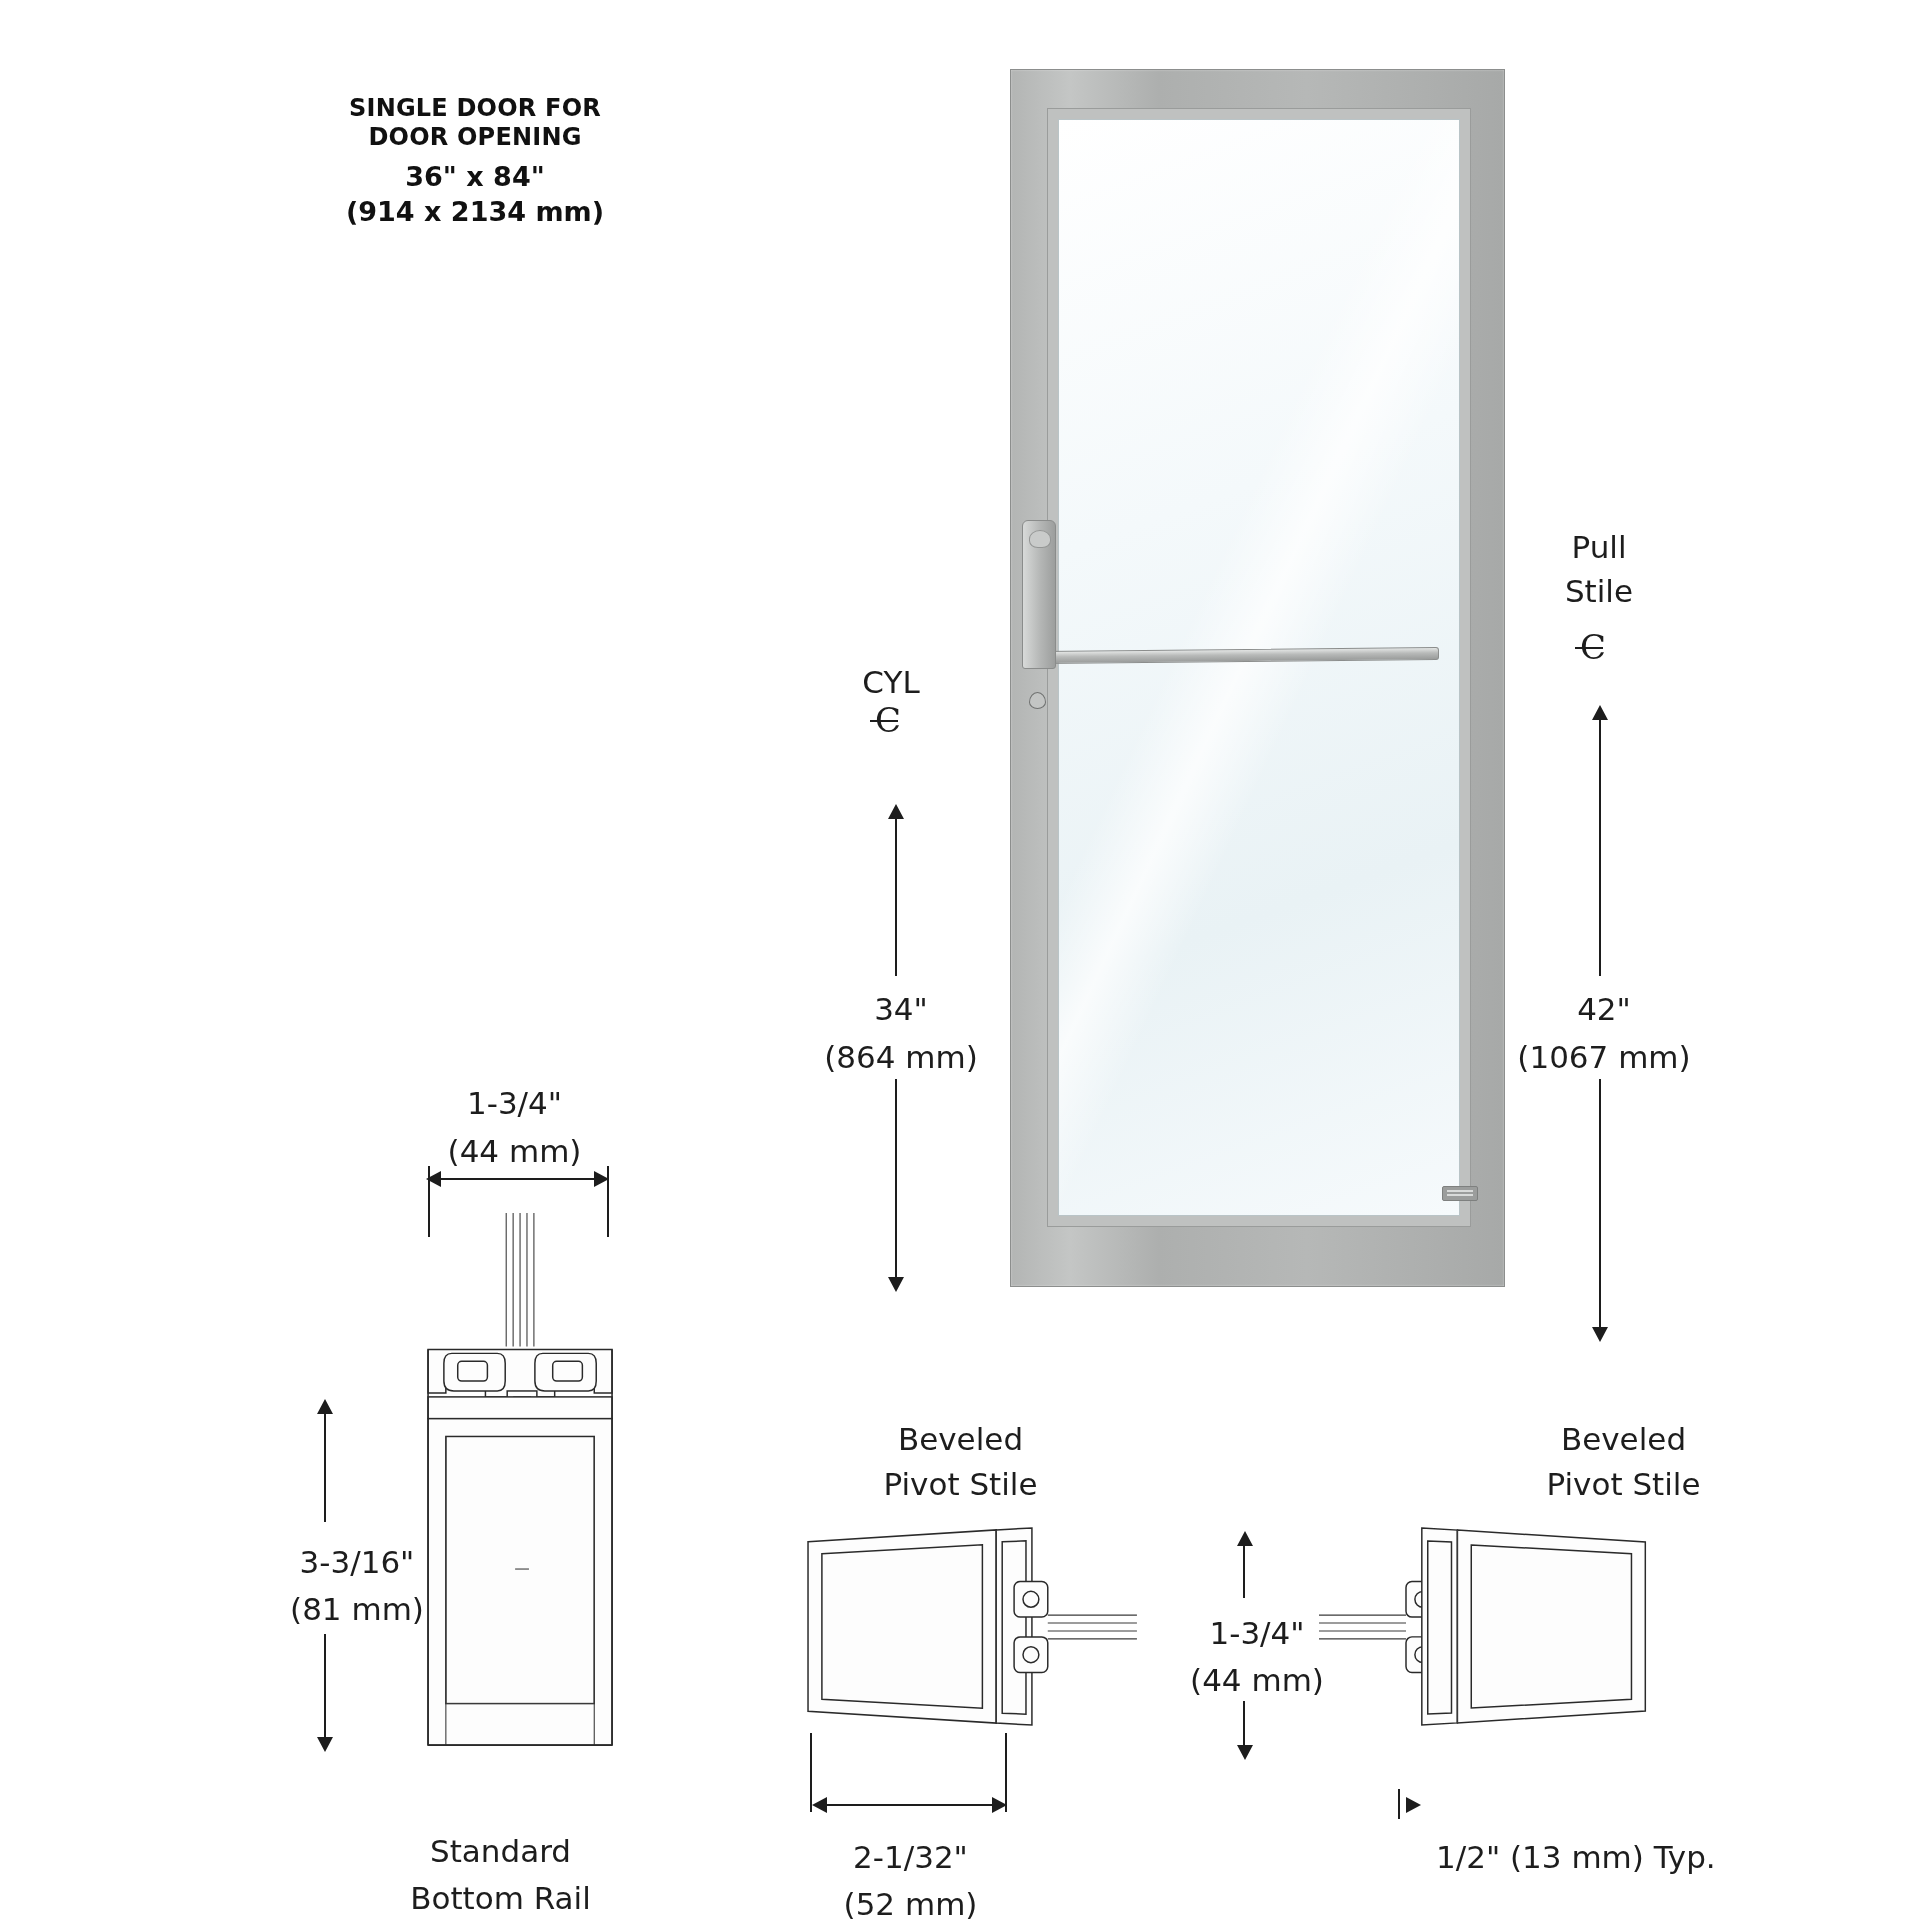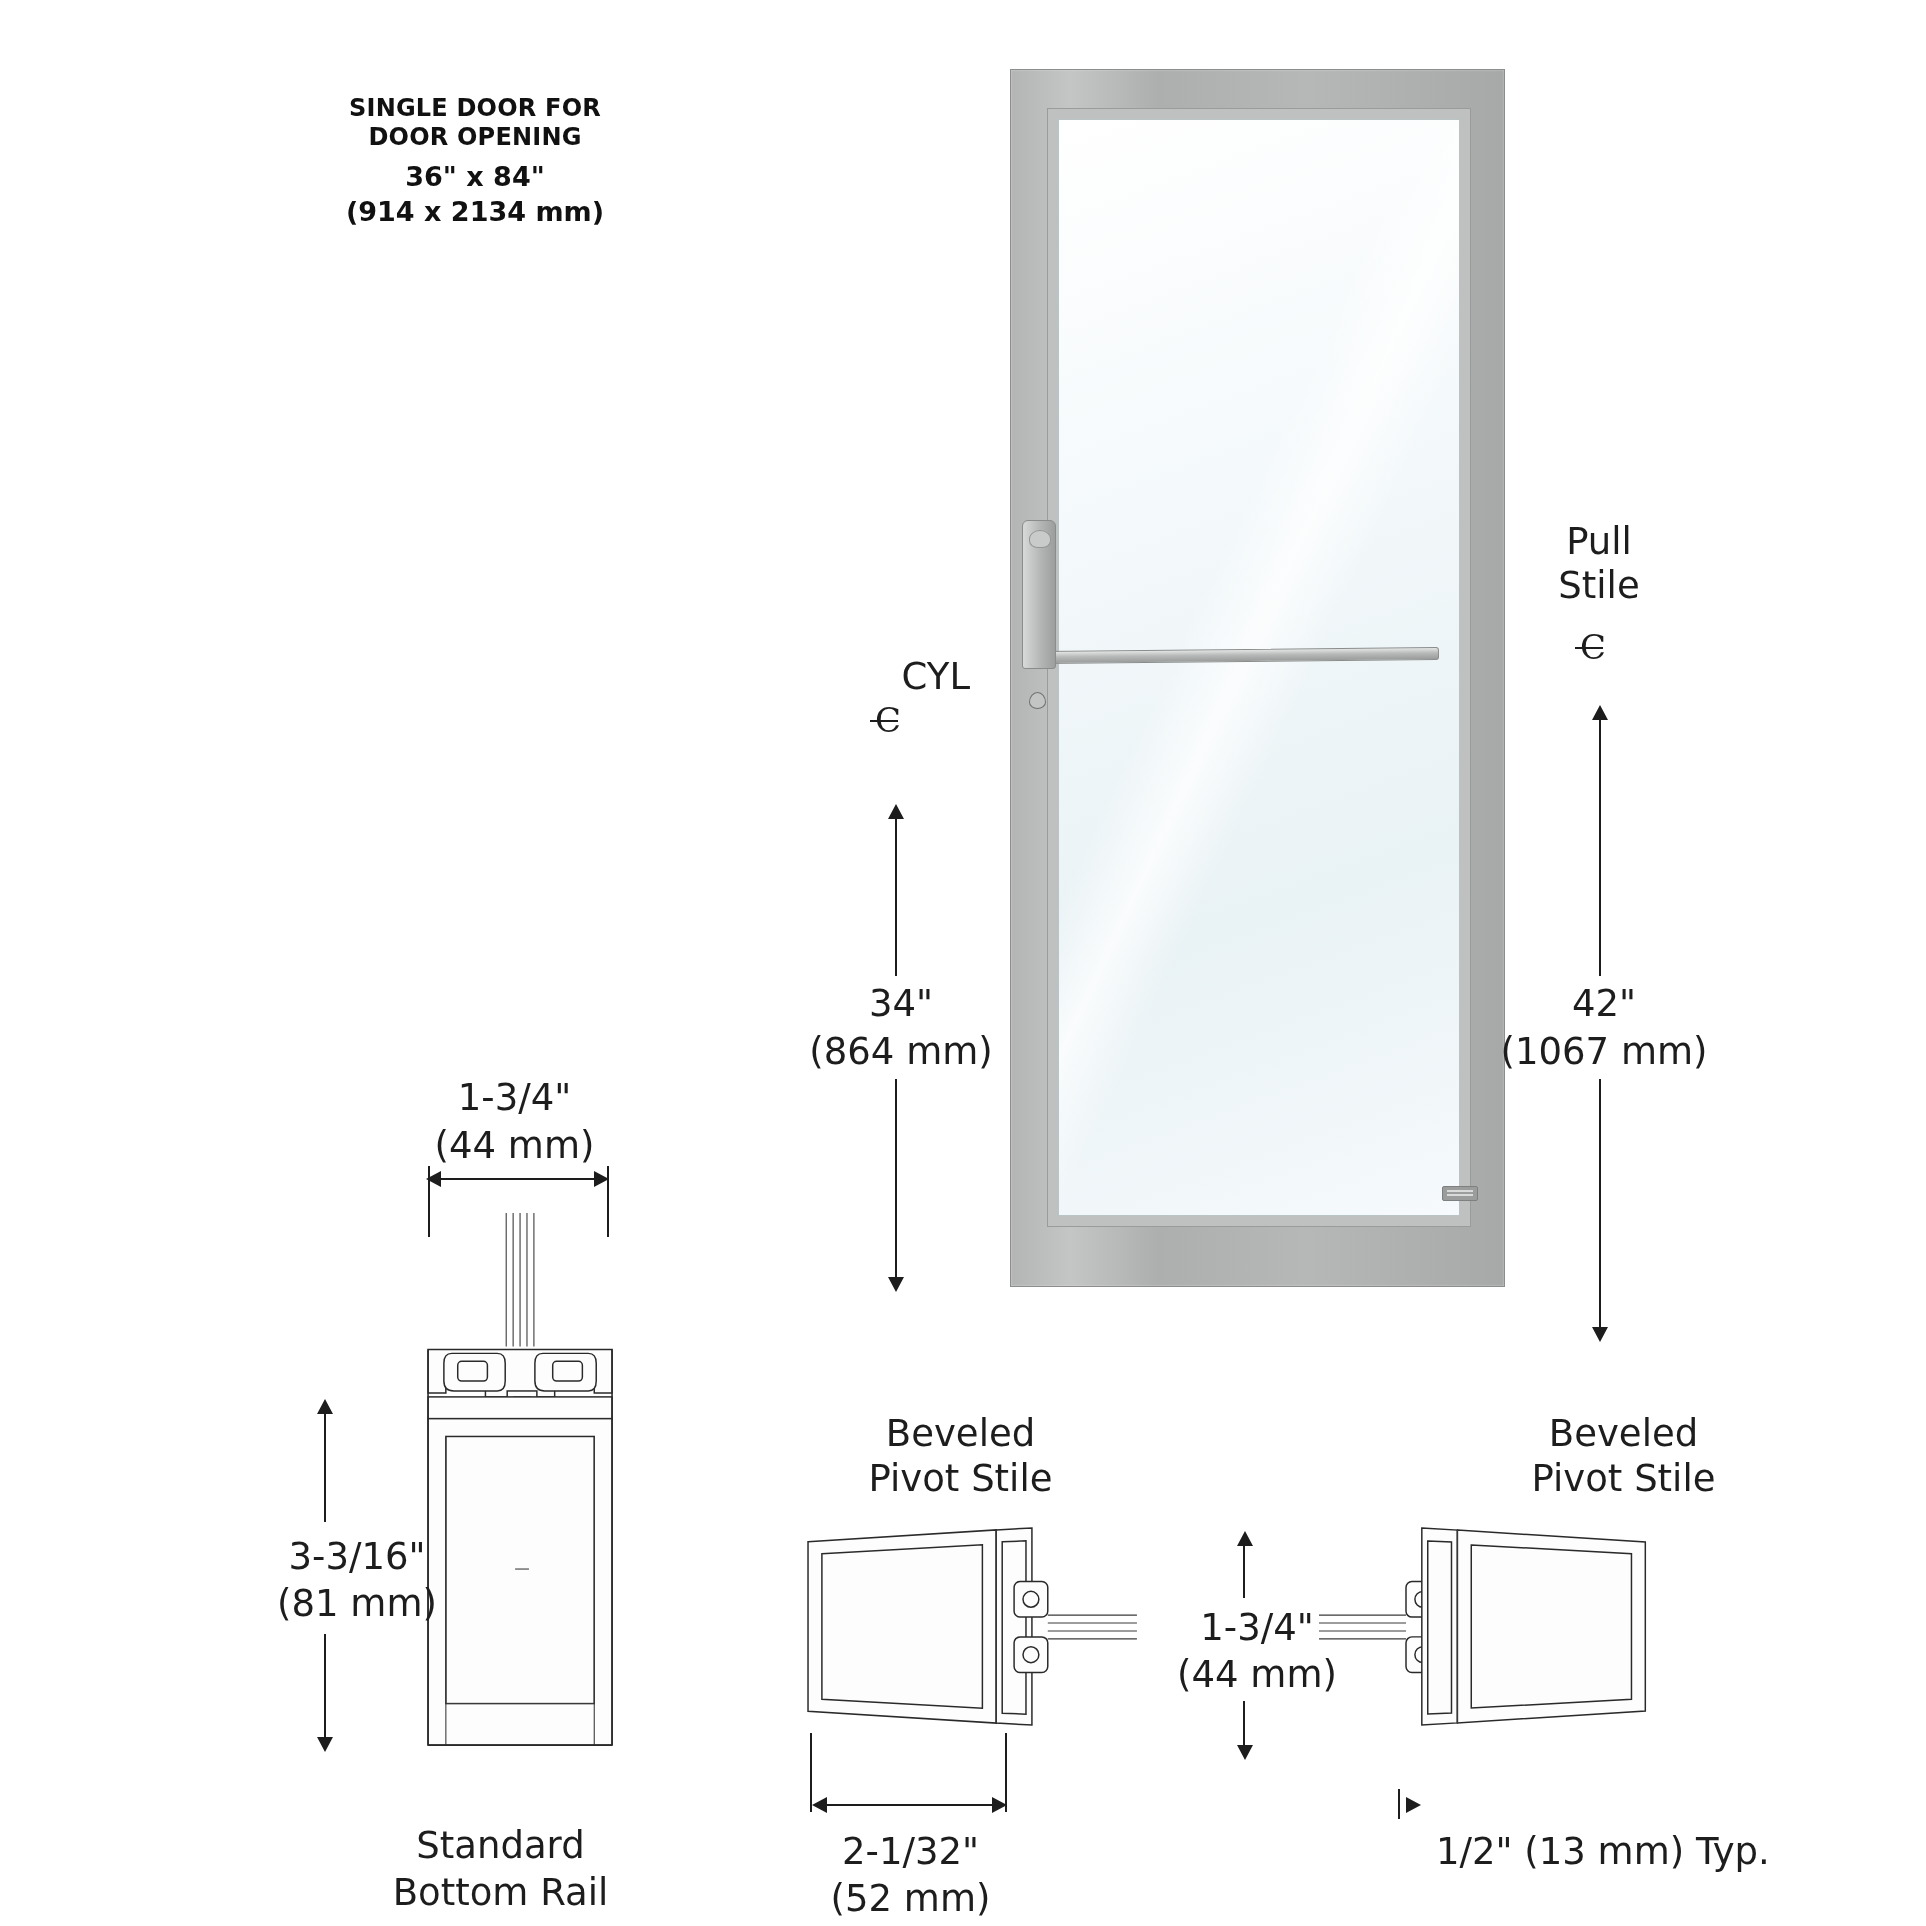--- a/index.html
+++ b/index.html
@@ -42,21 +42,21 @@
 
   
   .label {
     font-family: "DejaVu Sans", sans-serif;
     font-weight: 400;
     color: #1d1d1d;
     text-align: center;
     line-height: 1.3;
     white-space: pre-line;
   }
-  .lbl-26 { font-size: 37px; }
+  .lbl-26 { font-size: 31px; margin-top: 9px; }
 
   
   #door-elevation {
     left: 1010px;
     top: 69px;
     width: 515px;
     height: 1238px;
   }
   .door-frame {
     position: absolute;
@@ -227,21 +227,21 @@
         <div class="glass-sheen"></div>
       </div>
     </div>
     <div class="push-bar"></div>
     <div class="lock-body"></div>
     <div class="cyl-dot"></div>
     <div class="logo-plate"></div>
   </div>
 </div>
 
-<div class="abs label lbl-26" style="left:812px; top:653px; width:158px;text-align:right;">CYL</div>
+<div class="abs label lbl-26" style="left:812px; top:653px; width:158px;">CYL</div>
 <div class="abs cl-sym" style="left:875px; top:703px;">
   <span class="c"><span>C</span><span class="bar"></span></span>
 </div>
 
 <div class="abs arrow-up" style="left:888px; top:804px;"></div>
 <div class="abs dimline" style="left:895px; top:818px; height:158px;"></div>
 <div class="abs label lbl-26" style="left:792px; top:980px; width:218px;">34"</div>
 <div class="abs label lbl-26" style="left:782px; top:1028px; width:238px;">(864 mm)</div>
 <div class="abs dimline" style="left:895px; top:1079px; height:198px;"></div>
 <div class="abs arrow-down" style="left:888px; top:1277px;"></div>

